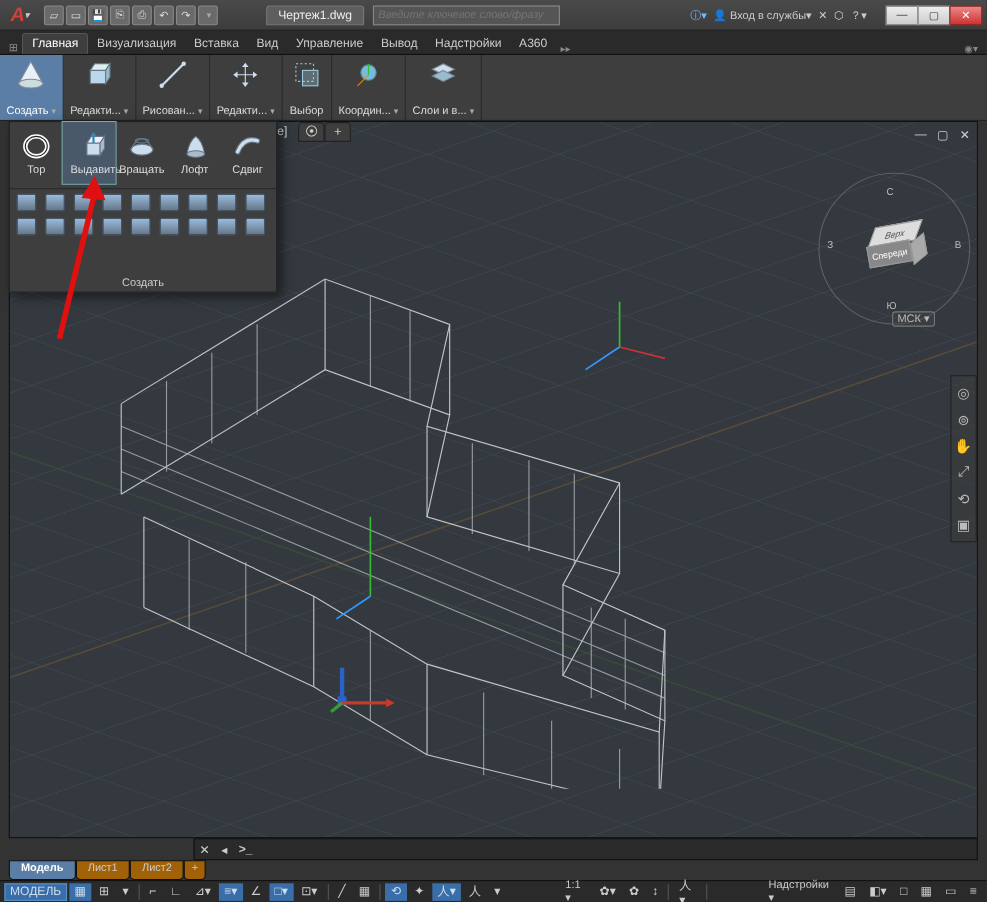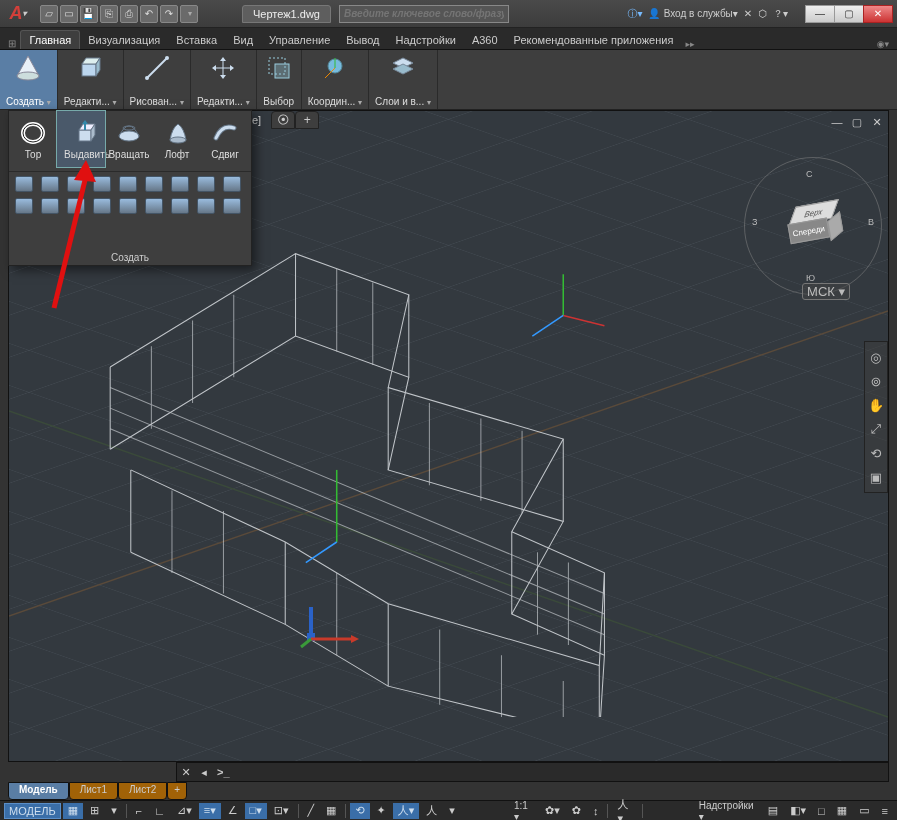--- a/index.html
+++ b/index.html
@@ -2,21 +2,21 @@
 <html><head>
 <meta charset="utf-8">
 <style>
   * { box-sizing: border-box; margin: 0; padding: 0; font-family: "Segoe UI", Tahoma, sans-serif; }
   body { width: 897px; height: 820px; background: #333; overflow: hidden; position: relative; }
   .titlebar { height: 28px; background: linear-gradient(#4a4a4a,#3c3c3c); display: flex; align-items: center; border-bottom: 1px solid #222; }
   .app-logo { width: 36px; height: 28px; display:flex; align-items:center; justify-content:center; color:#d43f3a; font-weight:bold; font-size:18px; font-style:italic;}
   .qa-toolbar { display:flex; gap:2px; padding:0 4px; }
   .qa-btn { width:18px; height:18px; background:#6a6a6a; border:1px solid #888; border-radius:2px; cursor:pointer; display:flex; align-items:center; justify-content:center; font-size:10px; color:#ddd;}
   .doc-tab { margin-left:40px; padding:2px 10px; background:#5e5e5e; border:1px solid #777; font-size:11px; color:#eee; border-radius:3px 3px 0 0; }
-  .search-box { margin-left:8px; width:170px; height:18px; background:#555; border:1px solid #888; color:#aaa; font-size:10px; font-style:italic; padding:0 4px;font-weight:bold;}
+  .search-box { margin-left:8px; width:170px; height:18px; background:#555; border:1px solid #888; color:#aaa; font-size:10px; font-style:italic; padding:0 4px;}
   .title-right { margin-left:auto; display:flex; align-items:center; gap:6px; color:#ccc; font-size:10px; padding-right:4px;}
   .win-btns { display:flex; margin-left:12px; }
   .win-btn { width:30px; height:18px; background:linear-gradient(#eee,#ccc); border:1px solid #999; margin-left:-1px; display:flex; align-items:center; justify-content:center; font-size:10px; color:#333; cursor:pointer;}
   .win-btn.close { background:linear-gradient(#e88,#c33); color:#fff; border-color:#a22;}
   .dd::after{content:"▾"; font-size:8px; margin-left:2px; color:#aaa;}
 
   .ribbon-tabs { height:22px; background:#2a2a2a; display:flex; align-items:flex-end; padding:0 4px; border-bottom:1px solid #111;}
   .rtab { padding:3px 8px; font-size:11px; color:#ccc; cursor:pointer; }
   .rtab.active { background:#3e3e3e; color:#fff; border:1px solid #555; border-bottom:none; border-radius:3px 3px 0 0;}
   .ribbon-panels { height:60px; background:#3e3e3e; display:flex; border-bottom:1px solid #222;}
@@ -46,21 +46,21 @@
   .vp-corner .vc{width:14px;height:14px;color:#ccc;font-size:11px;cursor:pointer;display:flex;align-items:center;justify-content:center;}
   .vp-wire { position:absolute; left:60px; top:50px; right:160px; bottom:60px; }
   .viewcube-wrap{position:absolute;top:60px;right:20px;width:110px;height:110px;display:flex;align-items:center;justify-content:center;z-index:6;}
   .viewcube{width:50px;height:44px;position:relative;transform:rotate(-10deg);}
   .vc-face{position:absolute;border:1px solid #999;font-size:8px;display:flex;align-items:center;justify-content:center;}
   .vc-top{width:44px;height:18px;top:0;left:6px;transform:skewX(-30deg);background:#ddd;color:#555;}
   .vc-front{width:40px;height:20px;top:16px;left:0;background:#888;color:#fff;}
   .vc-side{width:14px;height:20px;top:16px;left:40px;transform:skewY(-30deg);background:#aaa;}
   .compass{position:absolute;inset:-14px -14px -14px -14px;border:1px solid #888;border-radius:80px;opacity:0.5;}
   .compass-lbl{position:absolute;font-size:9px;color:#bbb;}
-  .msk-badge{position:absolute;top:172px;right:38px;font-size:13px;color:#bbb;border:1px solid #777;padding:0 4px;border-radius:3px;background:#4448;z-index:6;}
+  .msk-badge{position:absolute;top:172px;right:38px;font-size:10px;color:#bbb;border:1px solid #777;padding:0 4px;border-radius:3px;background:#4448;z-index:6;}
   .nav-tools{position:absolute;top:230px;right:0;width:24px;background:#3e3e3e88;border:1px solid #222;display:flex;flex-direction:column;gap:6px;padding:6px 2px;z-index:6;}
   .nav-tools .nt{width:18px;height:18px;color:#bbb;font-size:13px;display:flex;align-items:center;justify-content:center;cursor:pointer;}
 
   .ucs-icon{position:absolute;left:290px;top:490px;z-index:7;}
 
   .cmdline{position:absolute;left:176px;right:8px;bottom:38px;height:20px;background:#2a2a2a;border:1px solid #111;display:flex;align-items:center;color:#aaa;font-size:11px;z-index:10;}
   .cmdline .cl-btn{width:18px;height:18px;display:flex;align-items:center;justify-content:center;color:#ccc;cursor:pointer;font-size:11px;}
   .cmdline .prompt{color:#ccc;padding:0 4px;font-weight:bold;}
   .cmdline input{flex:1;background:transparent;border:none;color:#aaa;font-size:11px;font-style:italic;}
 
@@ -115,21 +115,20 @@
 <div class="ribbon-tabs">
   <span style="color:#888;font-size:10px;padding:0 4px;">⊞</span>
   <div class="rtab active">Главная</div>
   <div class="rtab">Визуализация</div>
   <div class="rtab">Вставка</div>
   <div class="rtab">Вид</div>
   <div class="rtab">Управление</div>
   <div class="rtab">Вывод</div>
   <div class="rtab">Надстройки</div>
   <div class="rtab">A360</div>
-  <div class="rtab">Рекомендованные приложения</div>
   <span style="color:#888;font-size:9px;padding:0 4px;">▸▸</span>
   <span style="color:#888;font-size:9px;padding:0 4px;margin-left:auto;">◉▾</span>
 </div>
 
 <div class="ribbon-panels">
   <div class="rpanel">
     <div class="ico">
       <svg width="30" height="28" viewBox="0 0 30 28">
           <polygon points="15,2 26,22 4,22" fill="#e8f0f8" stroke="#889"></polygon>
           <ellipse cx="15" cy="22" rx="11" ry="4" fill="#cdd" stroke="#889"></ellipse>

